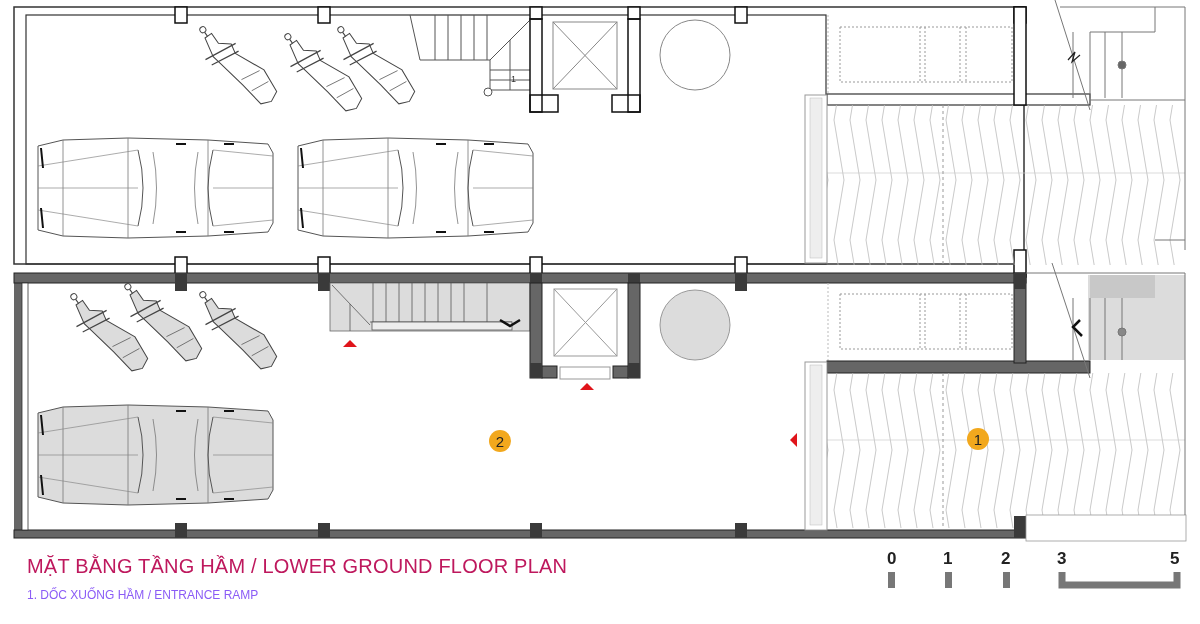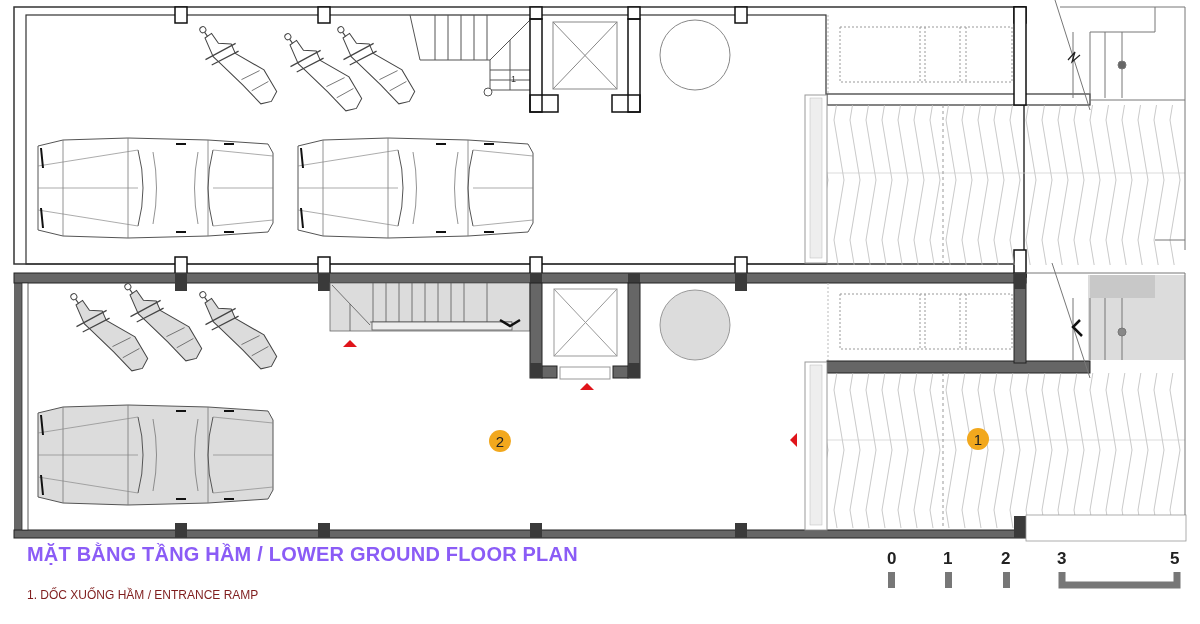--- a/index.html
+++ b/index.html
@@ -1,19 +1,19 @@
 <!DOCTYPE html>
 <html><head>
 <meta charset="utf-8">
 <style>
   html,body{margin:0;padding:0;background:#fff;}
   body{width:1200px;height:624px;position:relative;overflow:hidden;font-family:"Liberation Sans",sans-serif;}
   #plan{position:absolute;left:0;top:0;width:1200px;height:545px;}
-  .title{position:absolute;left:27px;top:543px;font-size:20px;font-weight:bold;color:#8b5cf6;letter-spacing:0.2px;white-space:nowrap;}
-  .legend{position:absolute;left:27px;top:588px;font-size:12px;color:#7f1d1d;line-height:15px;}
+  .title{position:absolute;left:27px;top:555px;font-size:20px;font-weight:normal;color:#be185d;letter-spacing:0.2px;white-space:nowrap;}
+  .legend{position:absolute;left:27px;top:588px;font-size:12px;color:#8b5cf6;line-height:15px;}
   .legend div{white-space:nowrap;}
   .scale{position:absolute;left:870px;top:545px;width:330px;height:50px;}
   .scale .lbl{position:absolute;top:4px;font-size:17px;font-weight:bold;color:#222;}
 </style>
 </head>
 <body>
 
 <svg id="plan" viewBox="0 0 1200 545" xmlns="http://www.w3.org/2000/svg">
   <defs>
     <g id="car">

